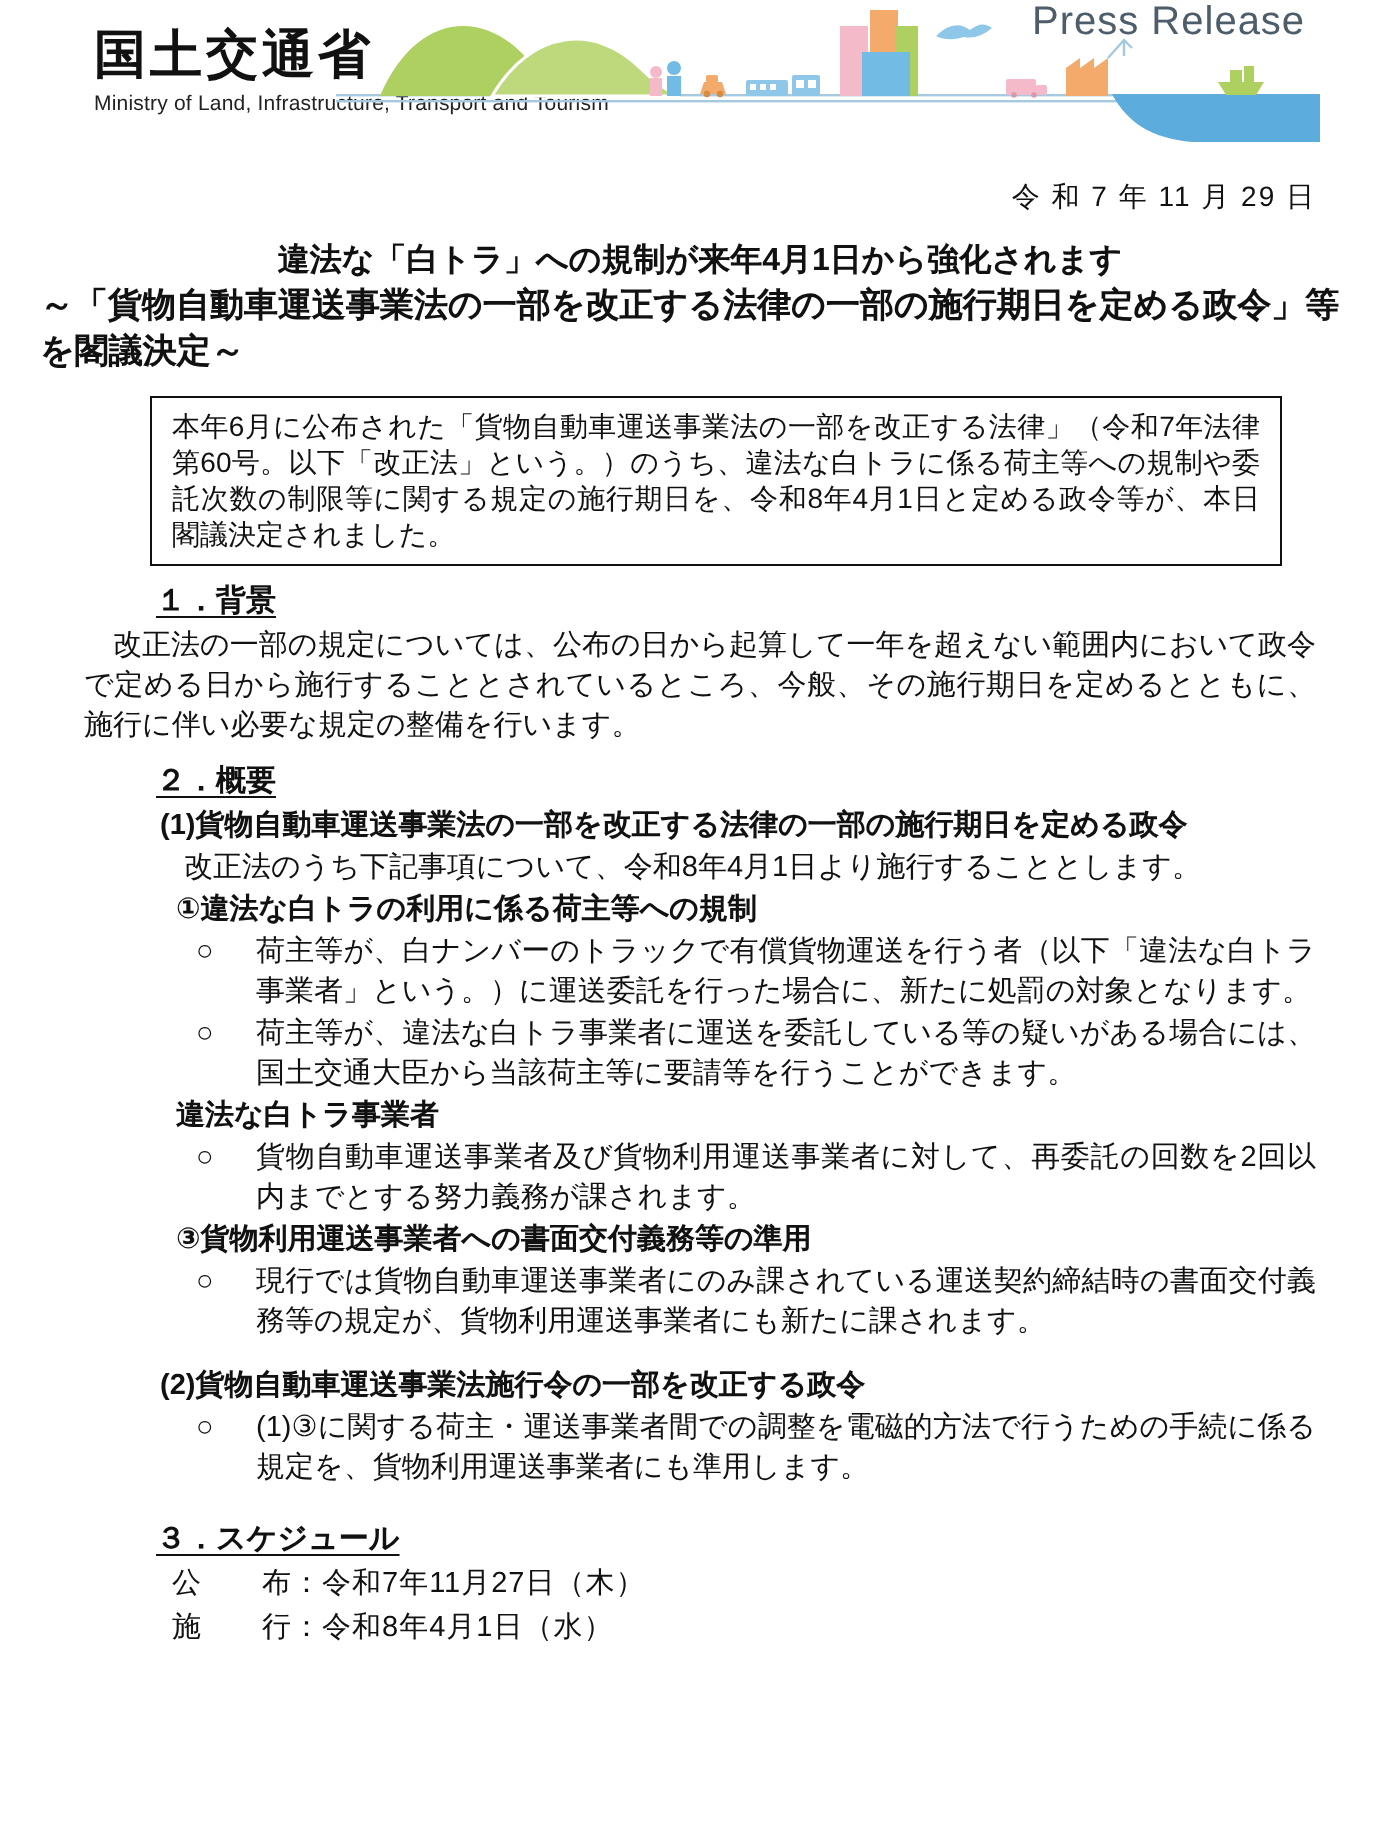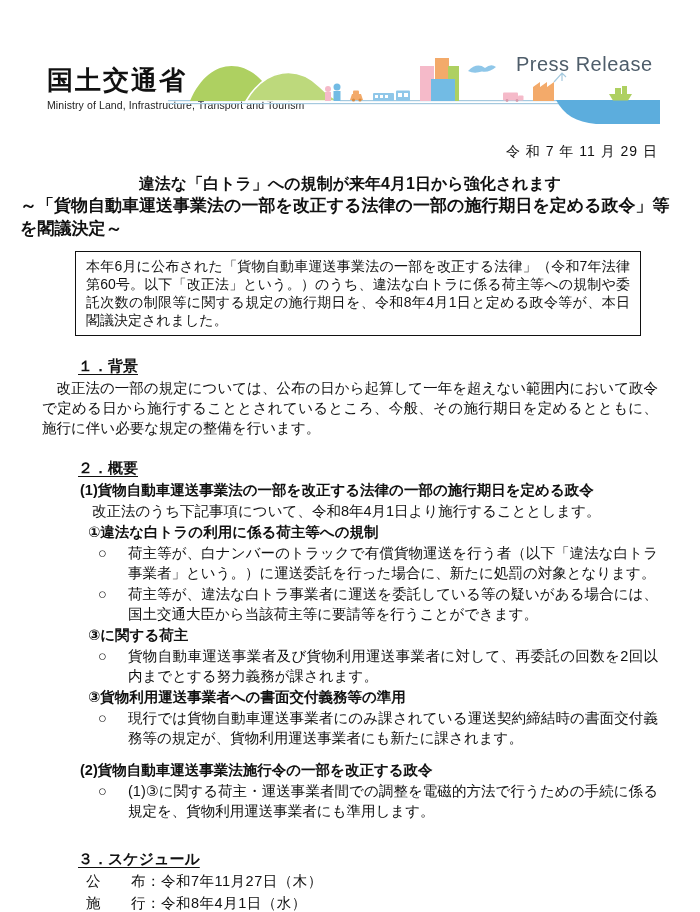--- a/index.html
+++ b/index.html
@@ -5,21 +5,21 @@
   html,body{margin:0;padding:0;background:#ffffff;}
   .page{
     position:relative;
     width:700px;height:912px;
     background:#ffffff;
     overflow:hidden;
     font-family:"Liberation Sans","DejaVu Sans",sans-serif;
     color:#111;
   }
   
-  .masthead{position:relative;margin-top:53px;height:80px;text-decoration:underline;}
+  .masthead{position:relative;height:80px;text-decoration:underline;}
   .logo-block{position:absolute;left:47px;top:12px;}
   .ministry-ja{font-size:26px;font-weight:700;letter-spacing:2px;color:#111;line-height:1.2;}
   .ministry-en{font-size:10.5px;color:#222;margin-top:3px;letter-spacing:0.1px;text-align:center;}
   .illustration{position:absolute;left:168px;top:0;width:492px;height:78px;}
   .press-release{position:absolute;left:516px;top:0;font-size:20px;letter-spacing:0.5px;font-weight:400;}
   
   .dateline{margin-top:10px;text-align:right;padding-right:42px;}
   .release-date{font-size:14px;letter-spacing:1px;line-height:1.25;}
   .issuing-department{font-size:13px;letter-spacing:1px;line-height:1.45;}
   
@@ -27,21 +27,21 @@
   .press-subtitle{margin:1px 20px 0;text-align:left;font-size:17px;font-weight:700;line-height:1.35;}
   
   .summary-box{
     margin:10px 59px 0 75px;
     border:1.5px solid #111;
     padding:5px 10px 6px;
   }
   .summary-text{font-size:14px;line-height:18px;text-align:justify;}
   
   .content{margin:0 42px;font-size:14.5px;line-height:20px;}
-  .section{margin-top:20px;}
+  .section{margin-top:8px;}
   .section-heading{
     margin:0 0 2px 36px;font-size:15px;font-weight:700;
     text-decoration:underline;text-underline-offset:3px;
   }
   .body-par{margin:2px 0 0;text-indent:1em;text-align:justify;}
   .num-heading{margin:2px 0 0 38px;font-weight:700;}
   .intro-line{margin:1px 0 0 50px;}
   .circled-heading{margin:1px 0 0 46px;font-weight:700;}
   .bullet{display:flex;margin:1px 0 0 56px;}
   .bullet .marker{flex:0 0 30px;}
@@ -163,21 +163,21 @@
       <div class="circled-heading">①違法な白トラの利用に係る荷主等への規制</div>
       <div class="bullet">
         <span class="marker">○</span>
         <span class="btext">荷主等が、白ナンバーのトラックで有償貨物運送を行う者（以下「違法な白トラ事業者」という。）に運送委託を行った場合に、新たに処罰の対象となります。</span>
       </div>
       <div class="bullet">
         <span class="marker">○</span>
         <span class="btext">荷主等が、違法な白トラ事業者に運送を委託している等の疑いがある場合には、国土交通大臣から当該荷主等に要請等を行うことができます。</span>
       </div>
 
-      <div class="circled-heading">③に関する荷主</div>
+      <div class="circled-heading">違法な白トラ事業者</div>
       <div class="bullet">
         <span class="marker">○</span>
         <span class="btext">貨物自動車運送事業者及び貨物利用運送事業者に対して、再委託の回数を2回以内までとする努力義務が課されます。</span>
       </div>
 
       <div class="circled-heading">③貨物利用運送事業者への書面交付義務等の準用</div>
       <div class="bullet">
         <span class="marker">○</span>
         <span class="btext">現行では貨物自動車運送事業者にのみ課されている運送契約締結時の書面交付義務等の規定が、貨物利用運送事業者にも新たに課されます。</span>
       </div>

